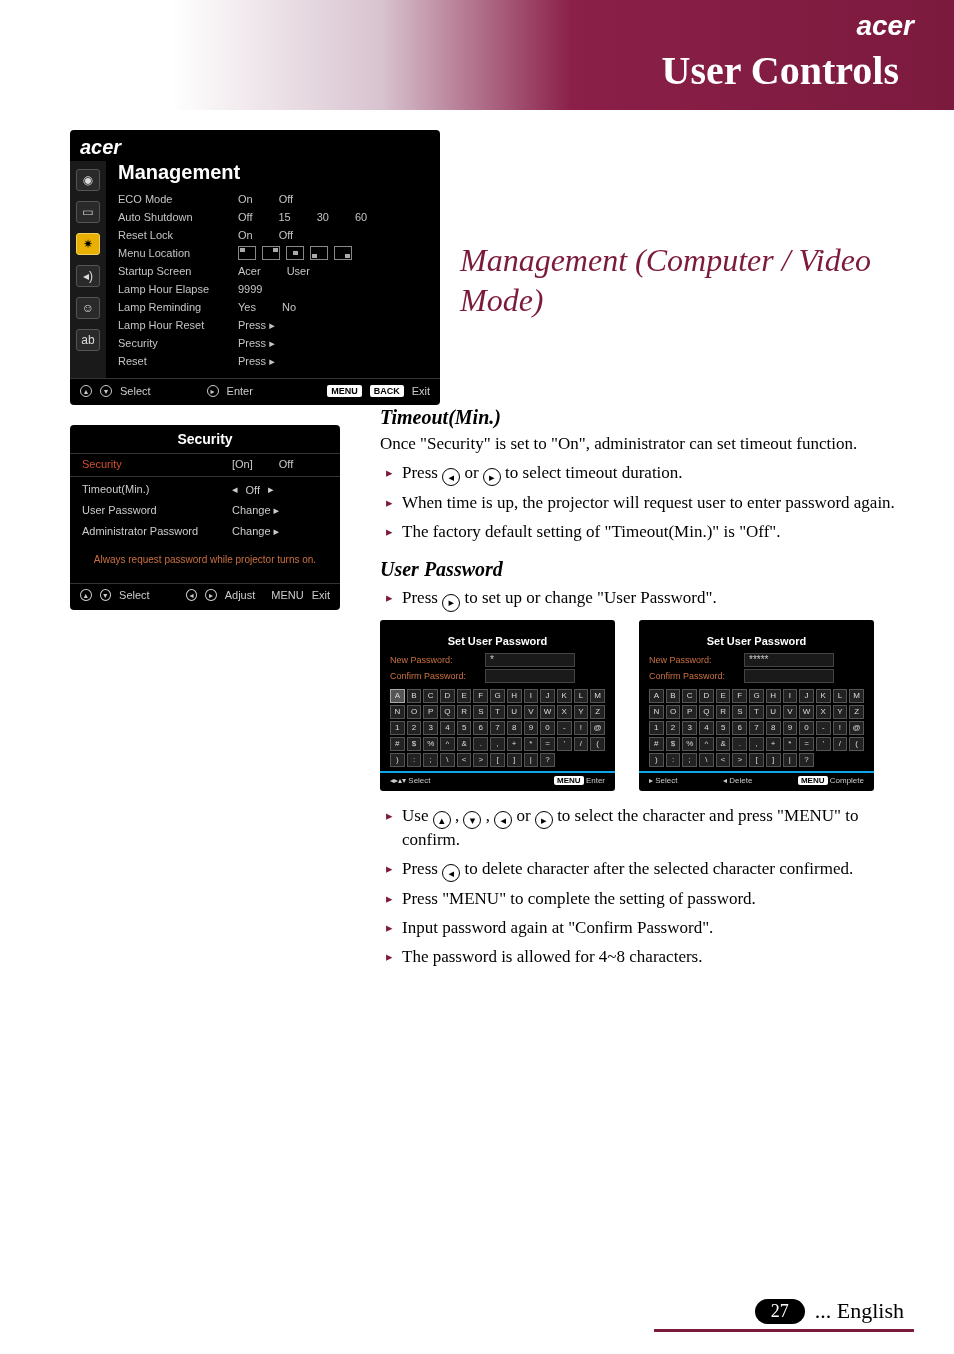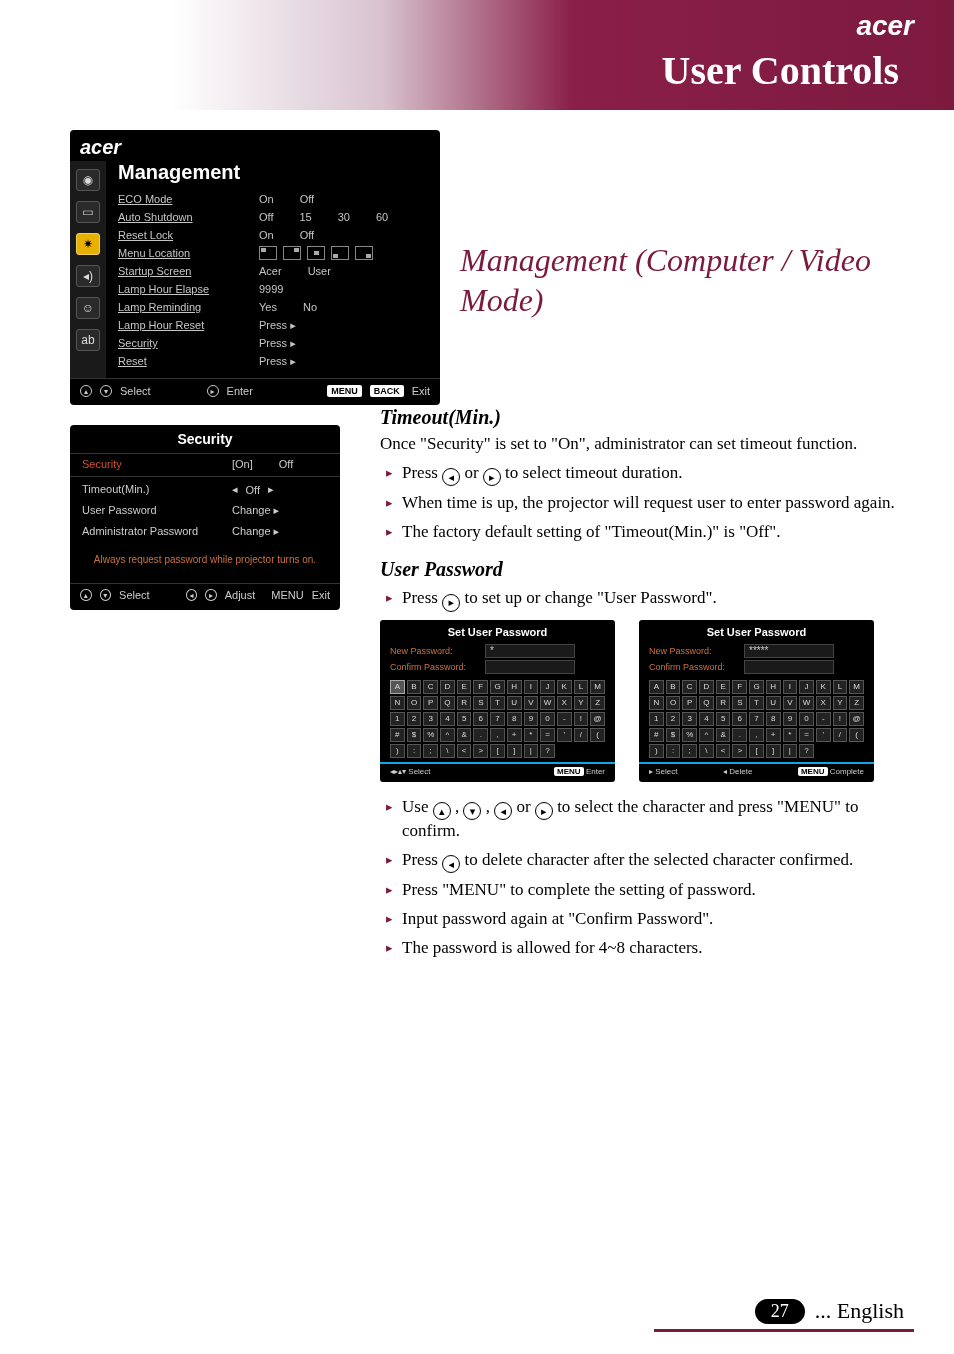--- a/index.html
+++ b/index.html
@@ -19,21 +19,21 @@
   
   .osd { background: #000; color: #ccc; font-family: Arial, sans-serif; font-size: 11px; border-radius: 4px; }
   .osd .acer-logo { color: #fff; font-style: italic; font-weight: bold; font-size: 20px; padding: 6px 10px 2px; }
   .osd-inner { display: flex; }
   .osd-tabs { width: 36px; background: #1a1a1a; display: flex; flex-direction: column; gap: 10px; padding: 8px 0; align-items: center; }
   .osd-tab-icon { width: 24px; height: 22px; background: #2a2a2a; border: 1px solid #555; border-radius: 3px; display: flex; align-items: center; justify-content: center; font-size: 12px; color: #ddd; }
   .osd-tab-icon.active { background: #e8b000; border-color: #f0d060; color: #000; }
   .osd-body { flex: 1; padding: 0 6px 8px 12px; }
   .osd-title { color: #fff; font-weight: bold; font-size: 20px; margin-bottom: 6px; }
   .osd-row { display: flex; height: 18px; align-items: center; color: #c5c5c5; }
-  .osd-row .label { width: 141px; text-decoration: underline; }
+  .osd-row .label { width: 120px; }
   .osd-row .opts { display: flex; gap: 26px; }
   .osd-row .opt { color: #c5c5c5; }
   .menu-loc-boxes { display: flex; gap: 6px; }
   .menu-loc-box { width: 18px; height: 14px; border: 1px solid #888; position: relative; }
   .menu-loc-box::after { content: ""; position: absolute; width: 5px; height: 4px; background: #aaa; }
   .ml1::after { top: 1px; left: 1px; } .ml2::after { top: 1px; right: 1px; } .ml3::after { top: 4px; left: 6px; } .ml4::after { bottom: 1px; left: 1px; } .ml5::after { bottom: 1px; right: 1px; }
   .osd-footer { border-top: 1px solid #333; padding: 6px 10px 8px; display: flex; align-items: center; gap: 8px; color: #ccc; }
   .osd-footer .pill { background: #fff; color: #000; font-weight: bold; font-size: 9px; padding: 1px 4px; border-radius: 2px; }
   .arrow-circle { width: 12px; height: 12px; border: 1px solid #ccc; border-radius: 50%; display: inline-flex; align-items: center; justify-content: center; font-size: 8px; }
 
@@ -53,21 +53,21 @@
 
   .sub-heading { font-style: italic; font-weight: bold; font-size: 20px; color: #000; margin: 14px 0 4px; }
   .body-text { font-size: 17px; line-height: 1.35; color: #000; margin: 3px 0; }
   .bullet-list { list-style: none; padding-left: 6px; margin-top: 6px; }
   .bullet-list li { position: relative; padding-left: 16px; font-size: 17px; line-height: 1.35; margin-bottom: 6px; }
   .bullet-list li::before { content: "▸"; position: absolute; left: 0; top: 2px; color: #7c1a3e; font-size: 13px; }
   .inline-btn { display: inline-flex; width: 18px; height: 18px; border: 1.5px solid #000; border-radius: 50%; align-items: center; justify-content: center; font-size: 11px; vertical-align: -3px; }
 
   
   .kp-row { display: flex; gap: 24px; margin: 8px 0 14px; }
-  .keypad { background: #000; color: #ccc; font-family: Arial, sans-serif; font-size: 9px; width: 235px; border-radius: 3px; padding: 4px 0 3px; }
+  .keypad { background: #000; color: #ccc; font-family: Arial, sans-serif; font-size: 9px; width: 235px; border-radius: 3px; padding: 13px 0 3px; }
   .kp-title { color: #fff; font-weight: bold; text-align: center; font-size: 11px; padding: 2px 0 5px; }
   .kp-field-row { display: flex; align-items: center; padding: 1px 10px; }
   .kp-field-row .fl { width: 95px; color: #c97040; font-size: 9px; }
   .kp-field-row .fv { background: #1a1a1a; border: 1px solid #444; width: 90px; height: 14px; padding: 0 4px; color: #ccc; font-size: 10px; }
   .kp-grid { display: grid; grid-template-columns: repeat(13, 1fr); gap: 2px; padding: 5px 10px 4px; }
   .kp-grid .k { background: #222; border: 1px solid #555; height: 14px; display: flex; align-items: center; justify-content: center; color: #ddd; font-size: 8px; }
   .kp-grid .k.sel { background: #555; border-color: #aaa; }
   .kp-foot { border-top: 2px solid #0ea5e9; padding: 3px 10px; display: flex; align-items: center; justify-content: space-between; font-size: 8px; }
   .kp-foot .pill { background: #fff; color: #000; font-weight: bold; font-size: 8px; padding: 0 3px; border-radius: 2px; }
 

